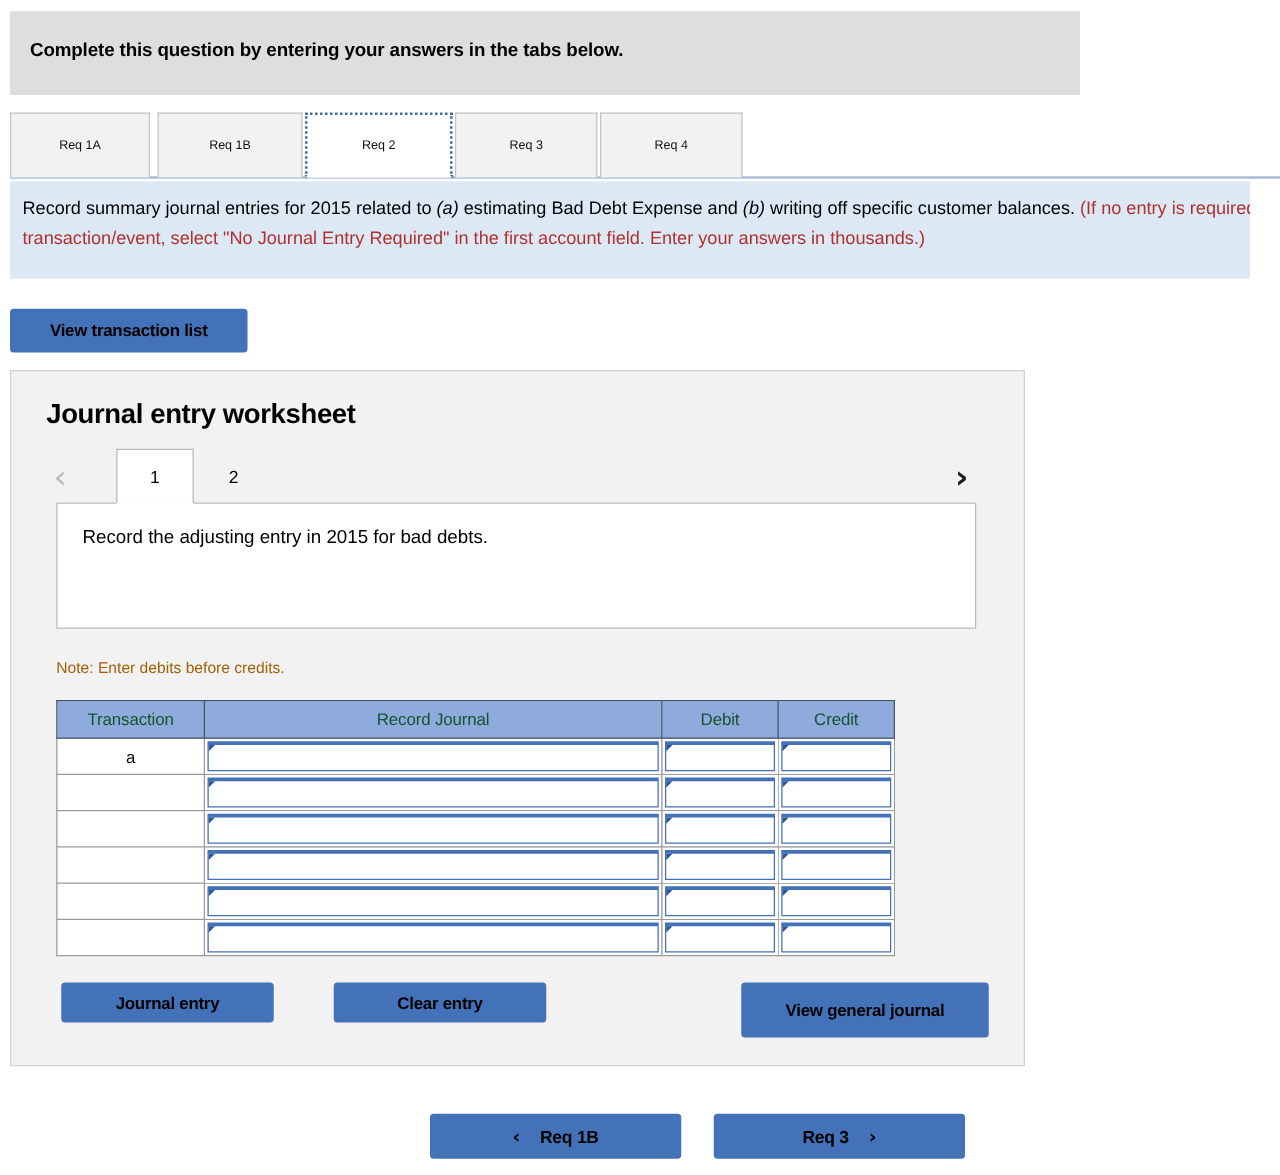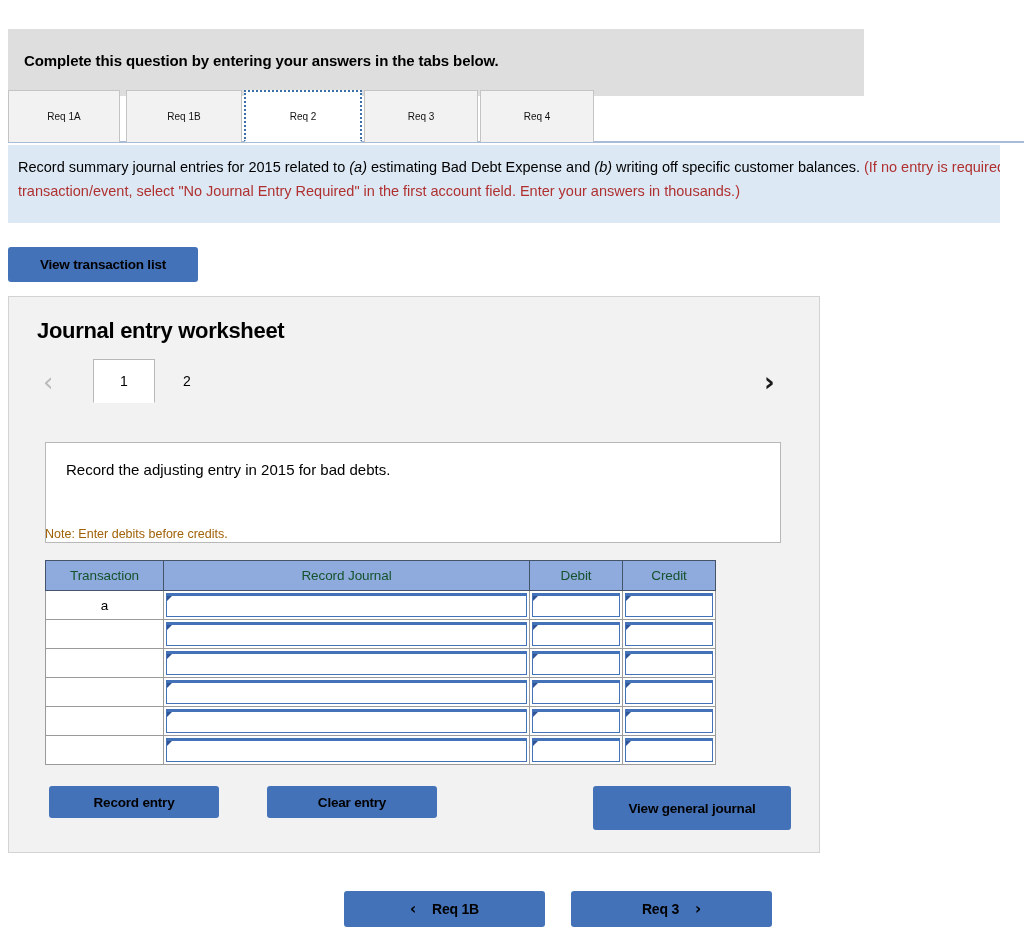--- a/index.html
+++ b/index.html
@@ -18,21 +18,20 @@
 
   
   .banner {
     position: absolute;
     left: 8px;
     top: 9px;
     width: 856px;
     height: 67px;
     background: #dedede;
     box-sizing: border-box;
-    margin-top: 20px;
   }
   .banner-text {
     position: absolute;
     left: 16px;
     top: 23px;
     font-size: 15px;
     font-weight: bold;
     letter-spacing: -0.1px;
   }
 
@@ -174,21 +173,20 @@
   
   .prompt-box {
     position: absolute;
     left: 36px;
     top: 105px;
     width: 736px;
     height: 101px;
     background: #ffffff;
     border: 1px solid #b8b8b8;
     box-sizing: border-box;
-    margin-top: 40px;
   }
   .prompt-text {
     position: absolute;
     left: 20px;
     top: 18px;
     font-size: 15px;
   }
   .note {
     position: absolute;
     left: 36px;
@@ -405,21 +403,21 @@
             <div class="field"></div>
           </td>
         <td class="field-cell">
             <div class="field"></div>
           </td>
       </tr>
     </tbody>
   </table>
 
   <button class="btn btn-record">
-      <span>Record entry</span>
+      <span>Journal entry</span>
     </button>
   <button class="btn btn-clear">
       <span>Clear entry</span>
     </button>
   <button class="btn btn-viewgj">
       <span>View general journal</span>
     </button>
 </div>
 
 <button class="btn nav-btn nav-prev">

